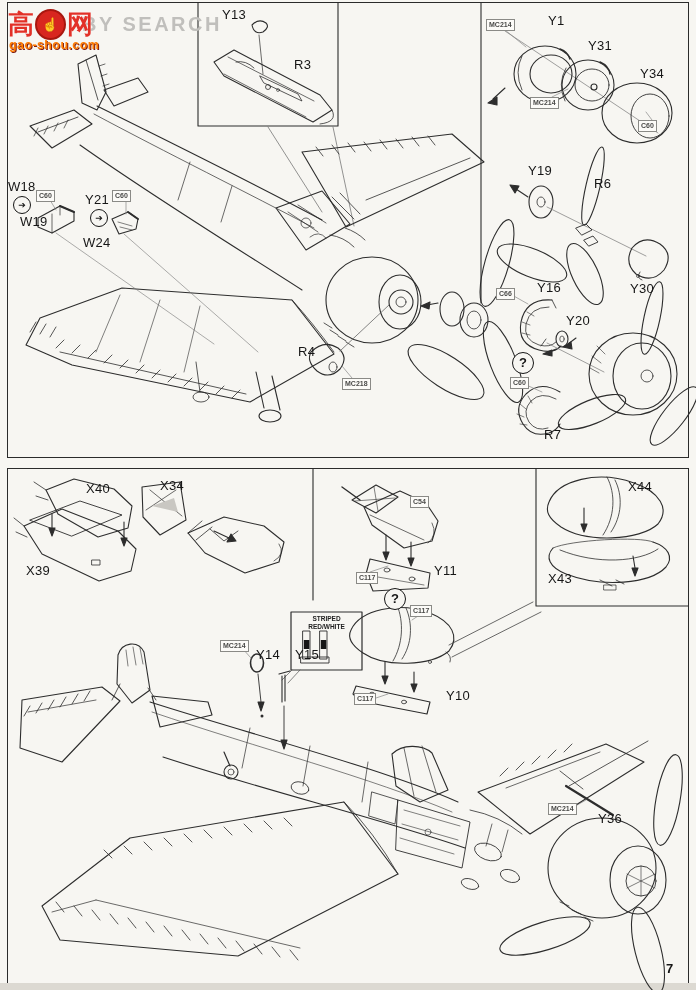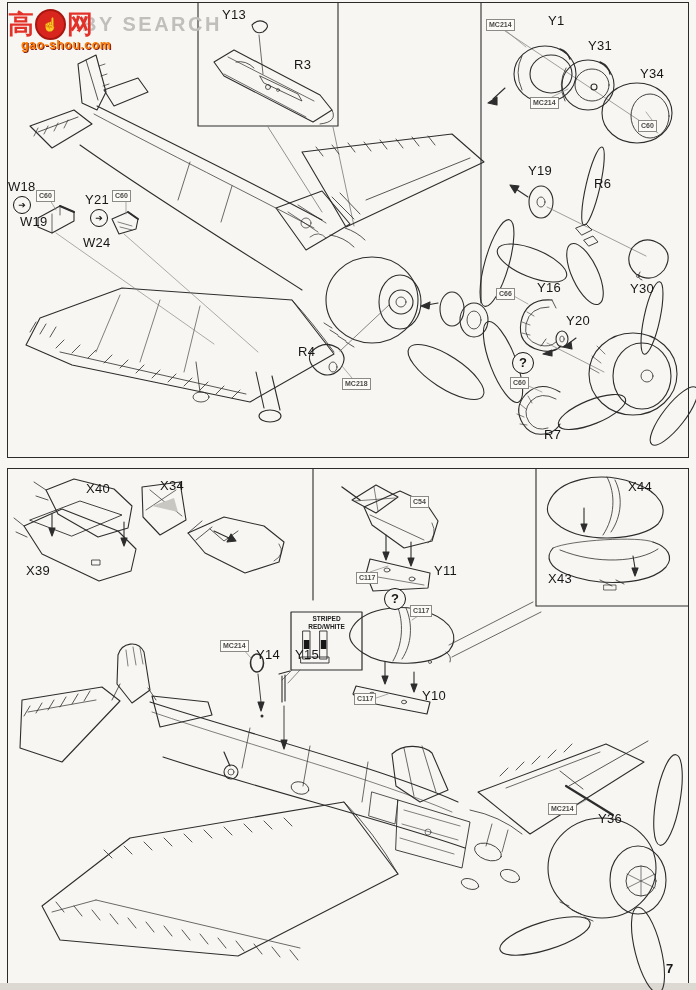--- a/index.html
+++ b/index.html
@@ -21,21 +21,21 @@
         line-height:7.5px;color:#222;}
   .pagenum{position:absolute;z-index:4;font-weight:700;font-size:13px;color:#161616;}
   .wm{position:absolute;left:6px;top:5px;z-index:6;width:240px;height:56px;}
   .wm-gray{position:absolute;left:76px;top:8px;font-weight:700;font-size:20px;letter-spacing:2.5px;
            color:#c0bfbc;}
   .wm-logo{position:absolute;left:2px;top:2px;display:flex;align-items:center;gap:1px;}
   .wm-cn{font-weight:900;font-size:26px;color:#e23128;text-shadow:0 0 1px #ffffff;}
   .wm-emblem{display:inline-flex;align-items:center;justify-content:center;width:27px;height:27px;
              border-radius:50%;background:#d8261f;border:2px solid #a8170f;color:#fff;font-size:13px;}
   .wm-site{position:absolute;left:3px;top:33px;font-weight:900;font-size:12.5px;color:#ff7b00;
-           letter-spacing:.4px;text-shadow:1px 1px 0 #7e1d12;margin-left:12px;}
+           letter-spacing:.4px;text-shadow:1px 1px 0 #7e1d12;}
   .edge{position:absolute;left:0;top:983px;width:696px;height:7px;background:#dcd9d2;z-index:1;}
 </style>
 </head>
 <body>
 
 <div class="page">
 
   <div class="box" id="topbox"></div>
   <div class="box" id="botbox"></div>
   <div class="edge"></div>
@@ -388,21 +388,21 @@
   <div class="plbl" style="left:628px;top:480px">X44</div>
   <div class="plbl" style="left:548px;top:572px">X43</div>
 
   <div class="note" style="left:291px;top:615px">STRIPED</div>
   <div class="note" style="left:291px;top:623px">RED/WHITE</div>
 
   <div class="co" style="left:220px;top:640px">MC214</div>
   <div class="plbl" style="left:256px;top:648px">Y14</div>
   <div class="plbl" style="left:295px;top:648px">Y15</div>
 
-  <div class="plbl" style="left:422px;top:689px">Y10</div>
+  <div class="plbl" style="left:446px;top:689px">Y10</div>
   <div class="co" style="left:354px;top:693px">C117</div>
 
   <div class="co" style="left:548px;top:803px">MC214</div>
   <div class="plbl" style="left:598px;top:812px">Y36</div>
 
   <div class="pagenum" style="left:666px;top:961px">7</div>
 
 </div>
 
 </body></html>

